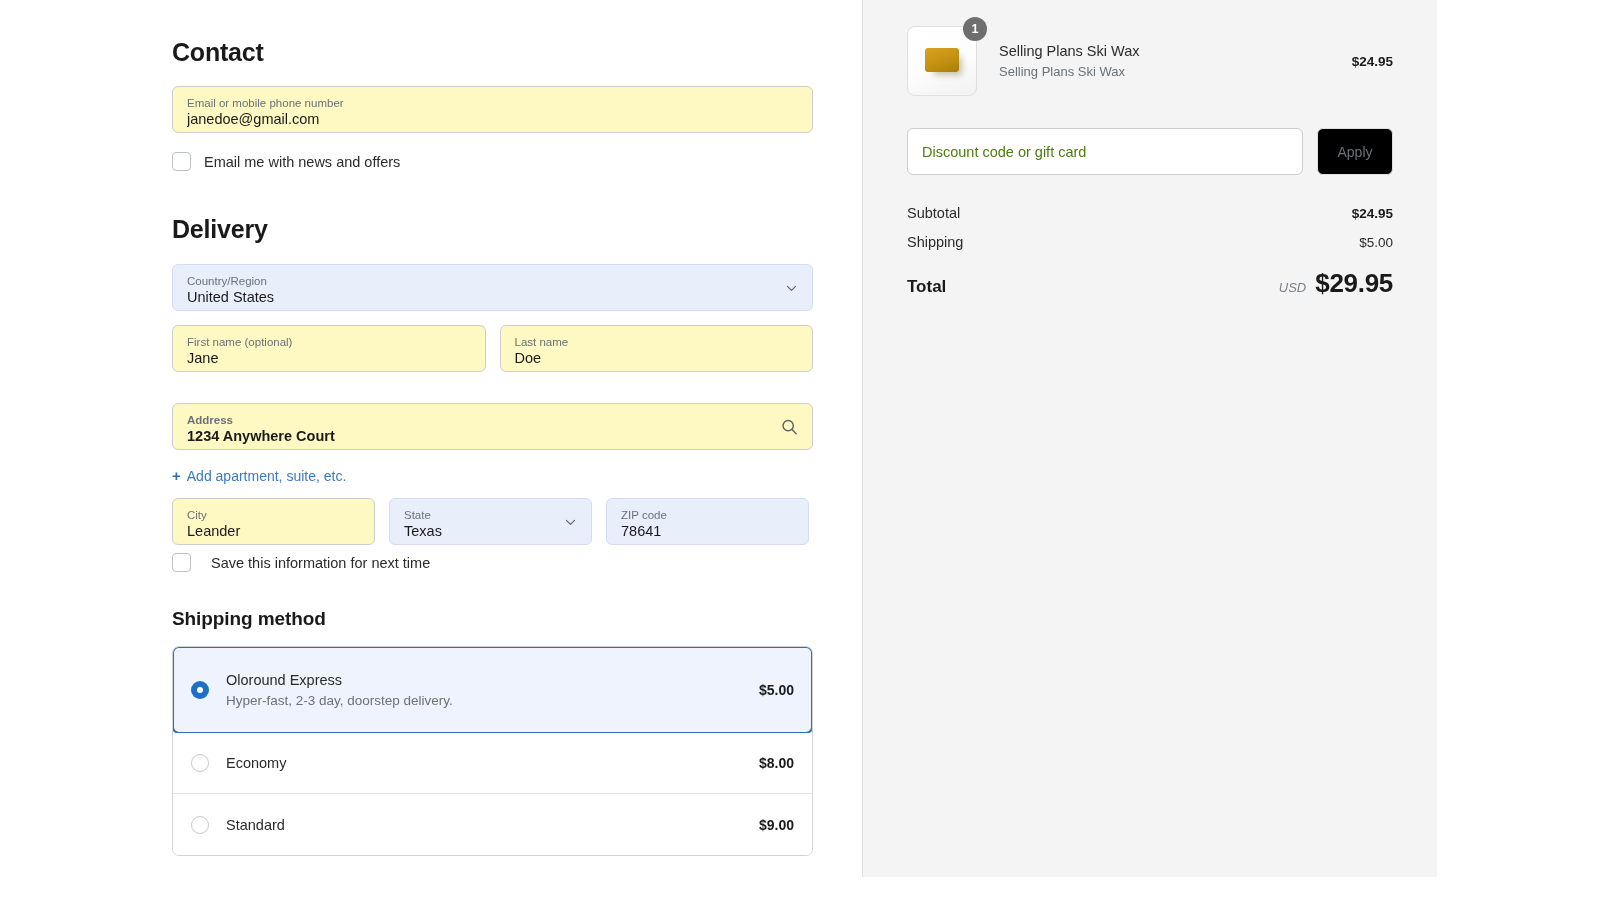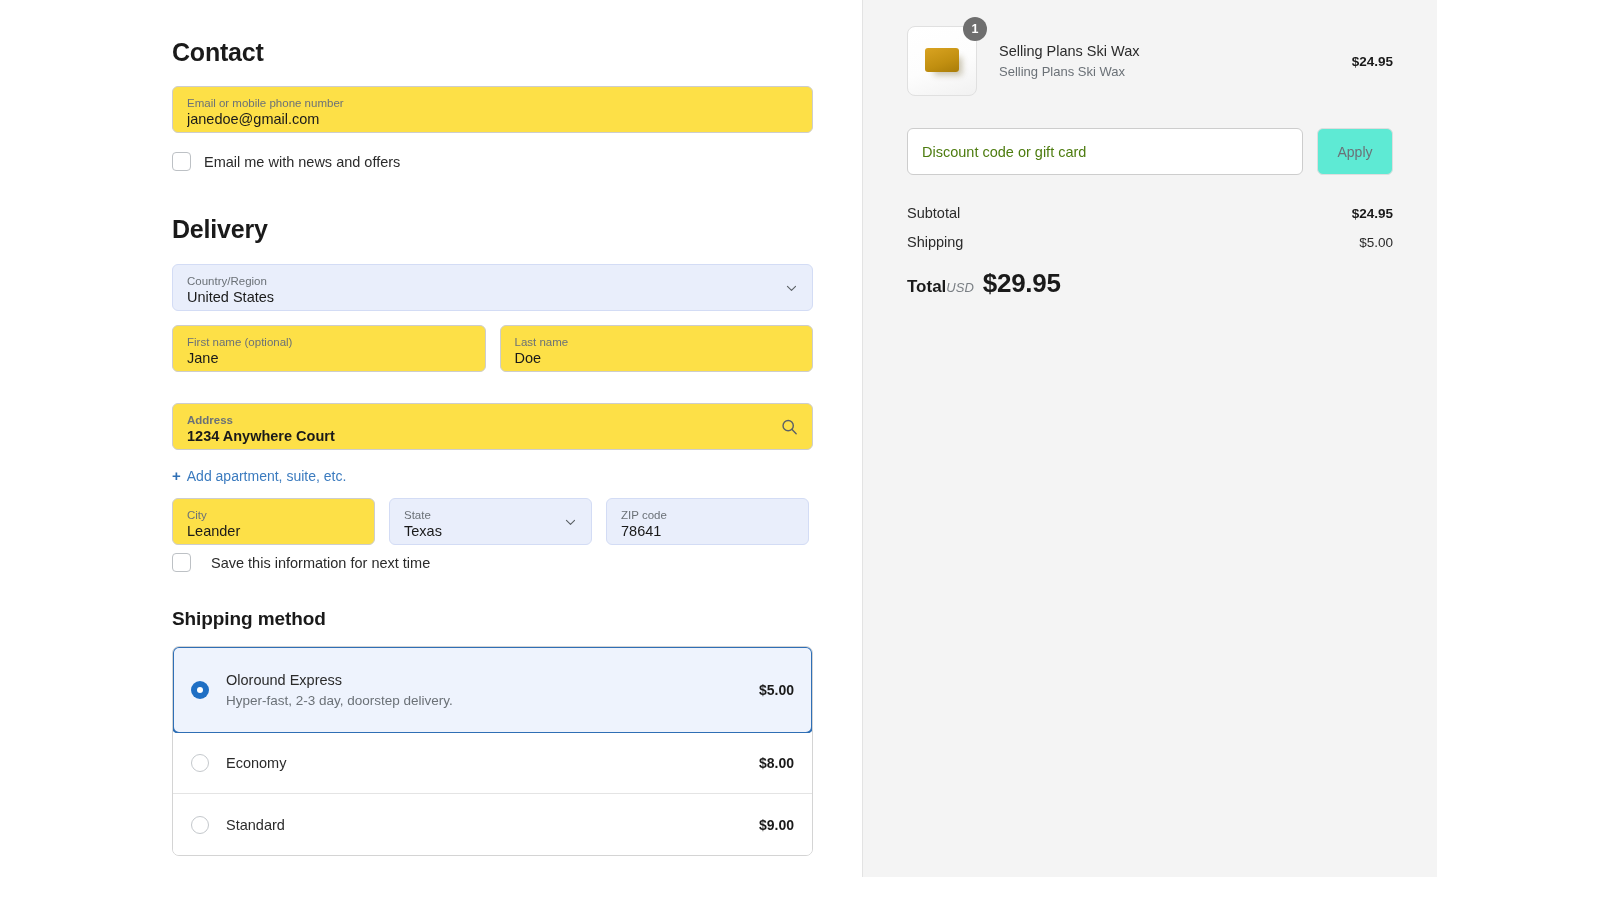--- a/index.html
+++ b/index.html
@@ -27,21 +27,21 @@
   #delivery-title { margin-top: 44px; }
   .sub-title {
     font-size: 19px; font-weight: bold; color: #1a1a1a;
     margin-top: 36px; letter-spacing: -0.1px;
   }
 
   
   .field {
     position: relative; width: 100%; height: 47px;
     border: 1px solid #cdcdcd; border-radius: 6px;
-    background: #fde047; padding: 6px 14px 0 14px;
+    background: #fef9c3; padding: 6px 14px 0 14px;
     display: flex; flex-direction: column; justify-content: center;
   }
   .field.filled-blue { background: #e9eefb; border-color: #d3dcf5; }
   .field .flabel {
     font-size: 11.5px; color: #6b7177; line-height: 14px;
     white-space: nowrap; overflow: hidden;
   }
   .field .fvalue {
     font-size: 14.5px; color: #1a1a1a; line-height: 19px;
     white-space: nowrap; overflow: hidden;
@@ -155,34 +155,34 @@
   .item-price { font-size: 13.5px; font-weight: bold; color: #1a1a1a; }
 
   .discount-row { display: flex; gap: 14px; margin-top: 32px; }
   .discount-input {
     flex: 1; height: 47px; border: 1px solid #cdcdcd; border-radius: 6px;
     background: #fff; display: flex; align-items: center; padding: 0 14px;
     font-size: 14.5px; color: #4d7c0f;
   }
   .apply-btn {
     flex: 0 0 76px; height: 47px; border-radius: 6px;
-    background: #5eead4; border: 1px solid #dedede;
+    background: #000000; border: 1px solid #dedede;
     display: flex; align-items: center; justify-content: center;
     font-size: 14px; color: #6b7177; cursor: pointer;
   }
 
   .totals { margin-top: 30px; }
   .total-line {
     display: flex; align-items: baseline; justify-content: space-between;
     margin-bottom: 13px;
   }
   .tl-label { font-size: 14.5px; color: #2b2b2b; }
   .tl-value { font-size: 13.5px; font-weight: bold; color: #1a1a1a; }
   .tl-value.normal { font-weight: normal; color: #2b2b2b; }
-  .grand { margin-top: 18px; display: flex; align-items: baseline; }
+  .grand { margin-top: 18px; display: flex; align-items: baseline; justify-content: space-between; }
   .grand-label { font-size: 17px; font-weight: bold; color: #1a1a1a; }
   .grand-right { display: flex; align-items: baseline; gap: 9px; }
   .currency { font-size: 13px; color: #7a7f84; font-style: italic; }
   .grand-value { font-size: 26px; font-weight: bold; color: #1a1a1a; letter-spacing: -0.3px; }
 </style>
 </head>
 <body>
 
 <div class="page">
 

